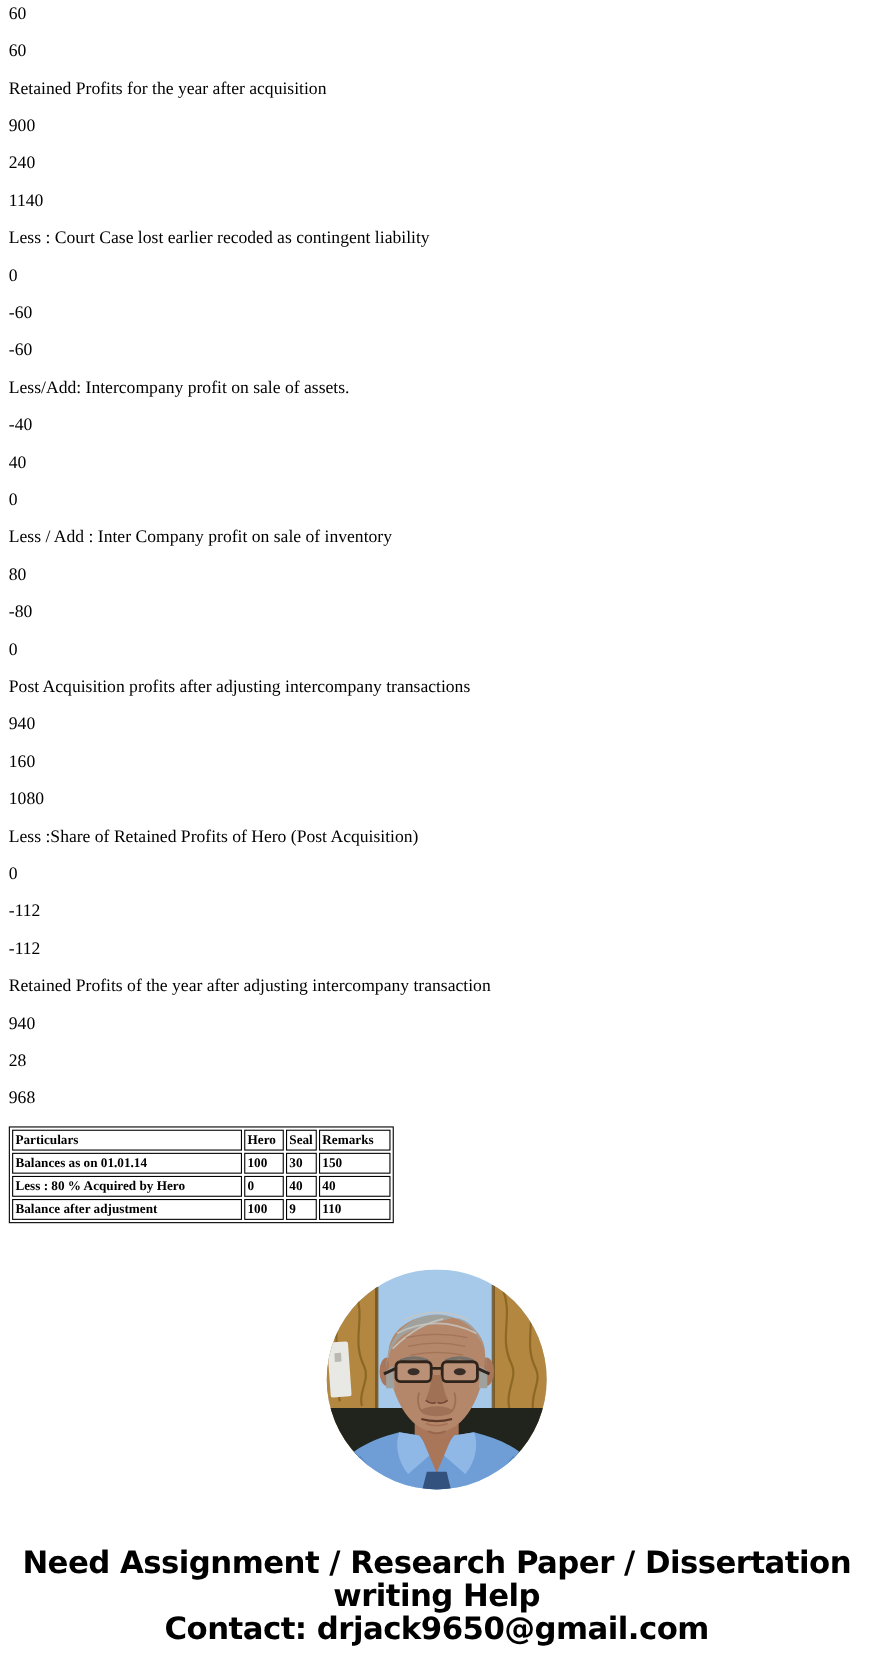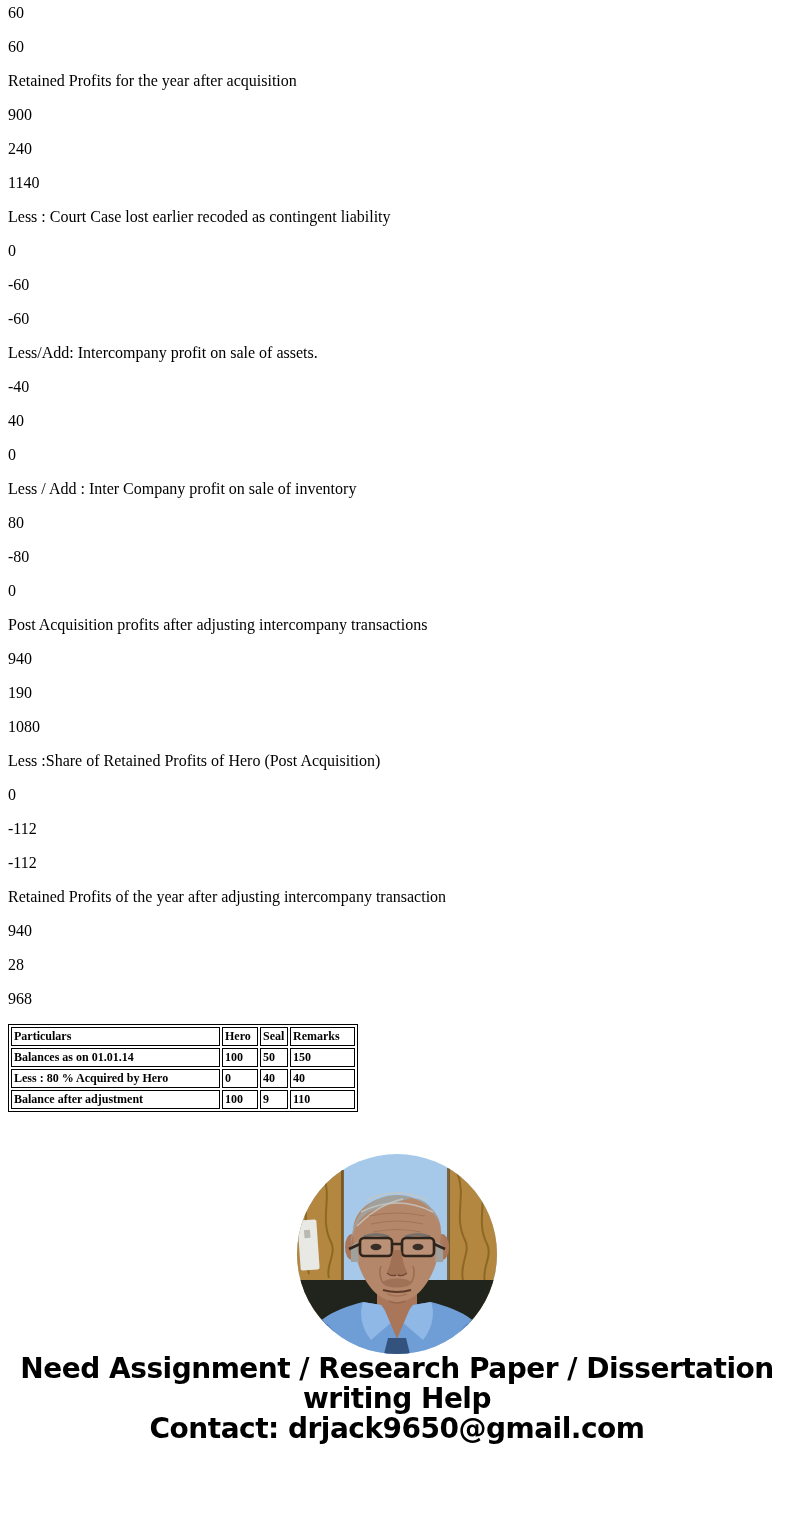--- a/index.html
+++ b/index.html
@@ -75,20 +75,21 @@
   .f-hair  { fill: var(--c-hair); }
   .s-hair  { stroke: var(--c-hair-light); fill: none; stroke-width: 1.6; opacity: .85; }
   .s-frame { stroke: var(--c-frame); fill: rgba(240,235,225,.10); stroke-width: 2.6; }
   .s-frame-line { stroke: var(--c-frame); fill: none; stroke-width: 2.6; }
   .f-tie   { fill: var(--c-tie); }
   .s-wrinkle { stroke: #96674b; fill: none; stroke-width: 1.1; opacity: .6; }
   .s-shadow  { stroke: #8a5e44; fill: none; stroke-width: 1.6; opacity: .6; }
 
   
   .footer {
+    margin-top: 52px;
     text-align: center;
     font-family: "DejaVu Sans", sans-serif;
     font-weight: bold;
     font-size: 28px;
     line-height: 30px;
     letter-spacing: -0.5px;
   }
 </style>
 </head>
 <body>
@@ -107,21 +108,21 @@
   <p class="line">Less/Add: Intercompany profit on sale of assets.</p>
   <p class="line">-40</p>
   <p class="line">40</p>
   <p class="line">0</p>
   <p class="line">Less / Add : Inter Company profit on sale of inventory</p>
   <p class="line">80</p>
   <p class="line">-80</p>
   <p class="line">0</p>
   <p class="line">Post Acquisition profits after adjusting intercompany transactions</p>
   <p class="line">940</p>
-  <p class="line">190</p>
+  <p class="line">160</p>
   <p class="line">1080</p>
   <p class="line">Less :Share of Retained Profits of Hero (Post Acquisition)</p>
   <p class="line">0</p>
   <p class="line">-112</p>
   <p class="line">-112</p>
   <p class="line">Retained Profits of the year after adjusting intercompany transaction</p>
   <p class="line">940</p>
   <p class="line">28</p>
   <p class="line">968</p>
 
@@ -129,21 +130,21 @@
     <tbody>
         <tr>
       <th class="c-part">Particulars</th>
       <th class="c-hero">Hero</th>
       <th class="c-seal">Seal</th>
       <th class="c-rem">Remarks</th>
     </tr>
     <tr>
       <td>Balances as on 01.01.14</td>
       <td>100</td>
-      <td>50</td>
+      <td>30</td>
       <td>150</td>
     </tr>
     <tr>
       <td>Less : 80 % Acquired by Hero</td>
       <td>0</td>
       <td>40</td>
       <td>40</td>
     </tr>
     <tr>
       <td>Balance after adjustment</td>

